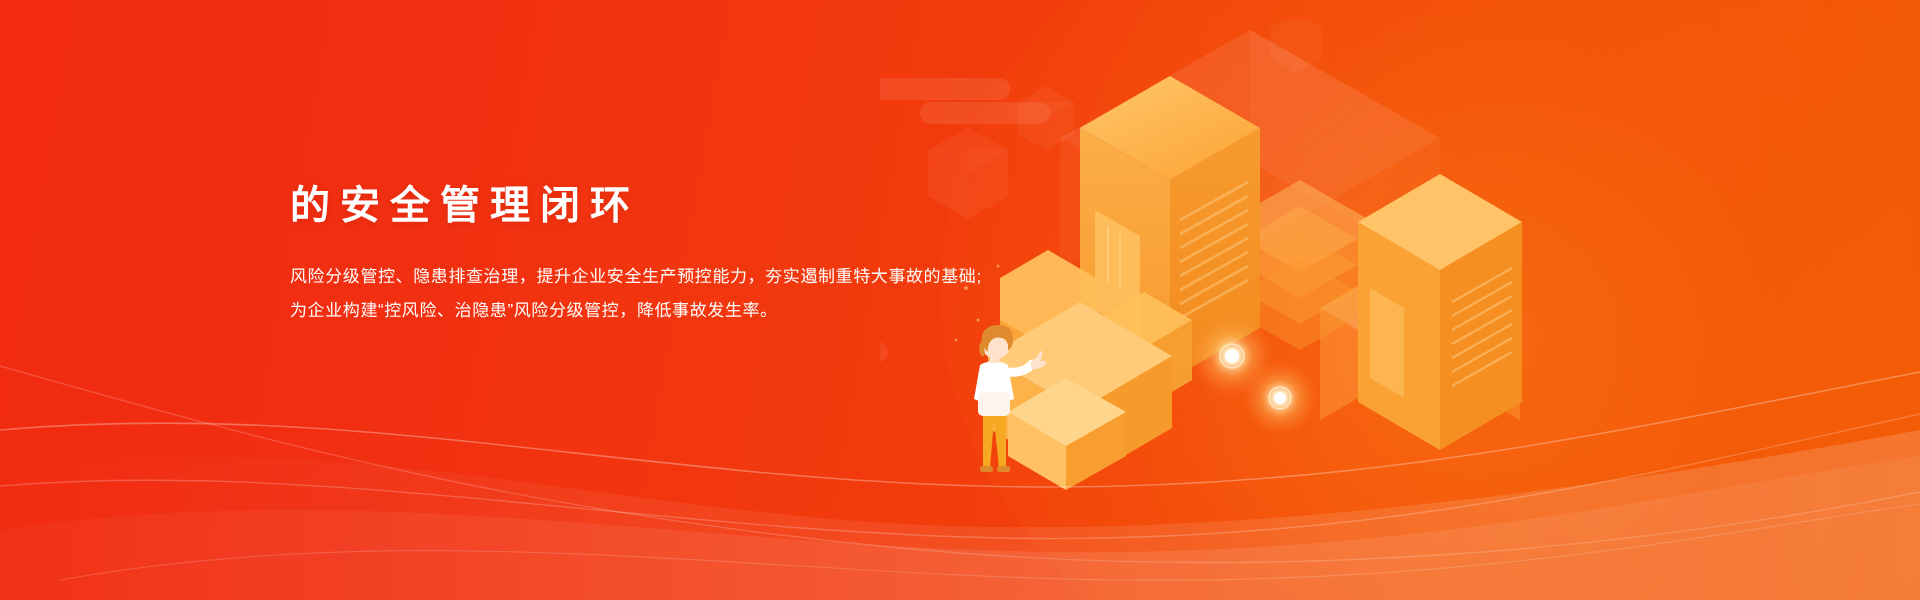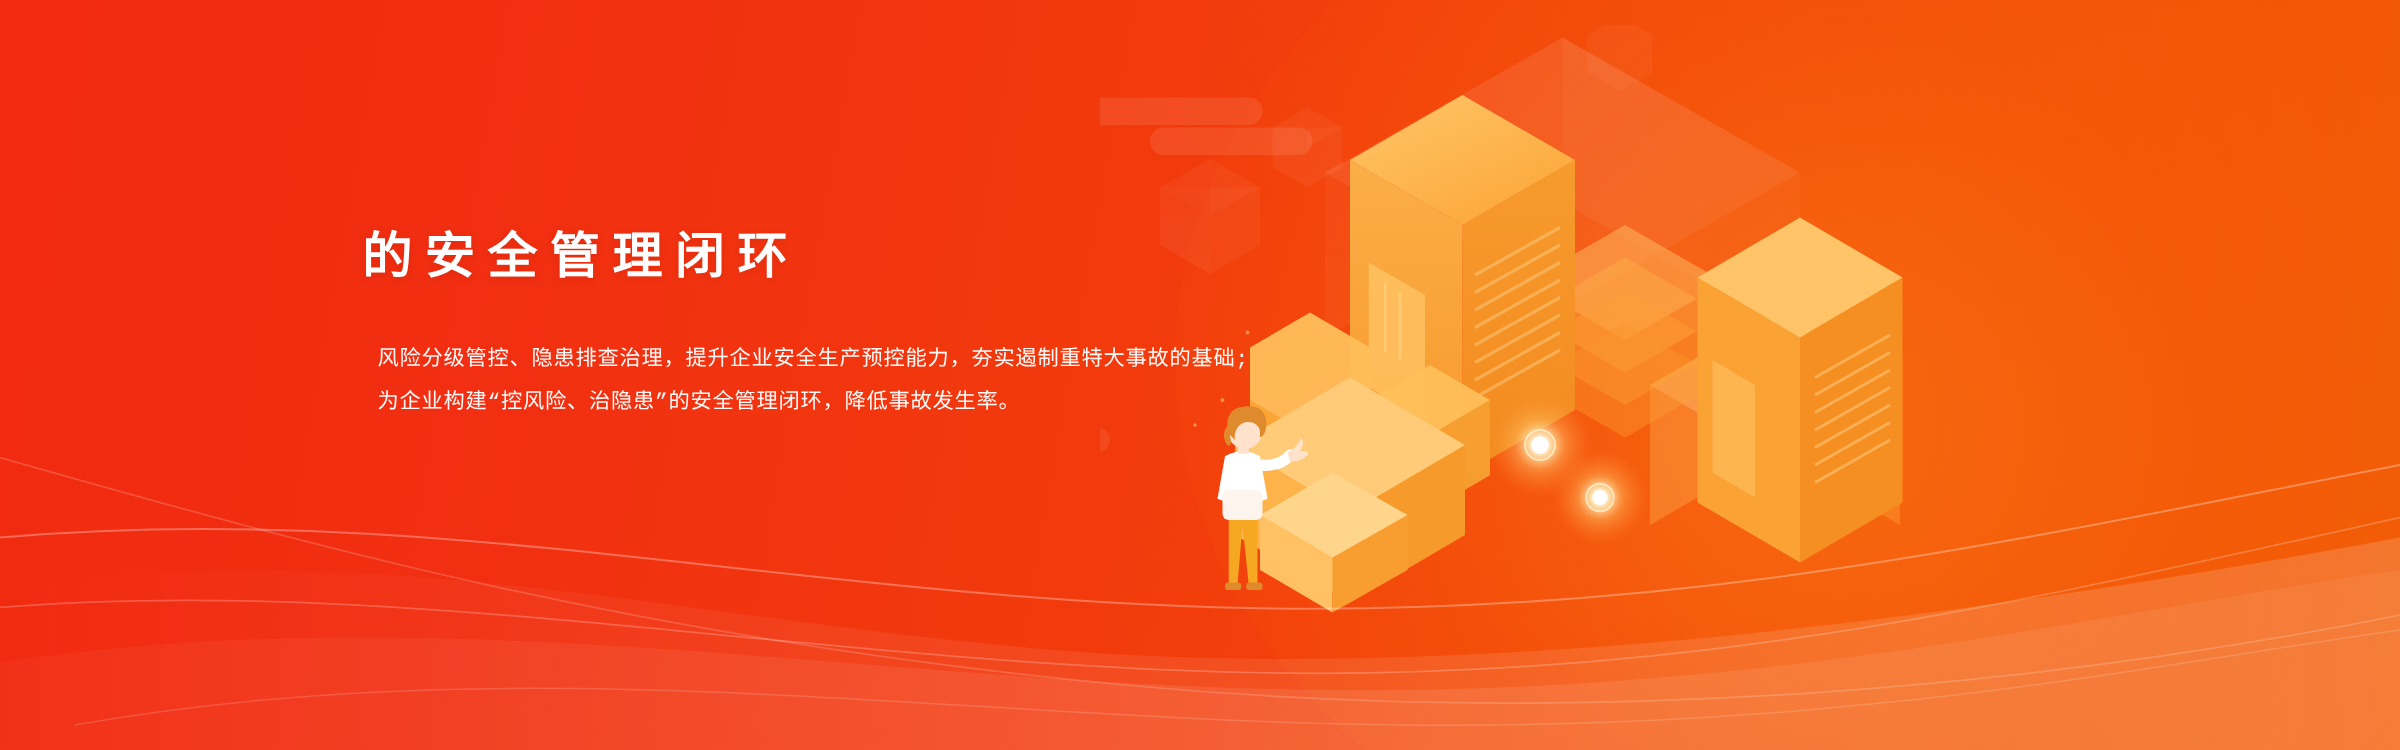--- a/index.html
+++ b/index.html
@@ -60,23 +60,22 @@
     margin: 0;
     color: #ffffff;
     font-size: 40px;
     font-weight: 700;
     letter-spacing: 10px;
     line-height: 1.25;
     text-shadow: 0 2px 6px rgba(150,20,0,0.18);
     white-space: nowrap;
   }
   .sub {
-    margin: 12px;
+    margin: 0;
     padding-top: 30px;
-    font-family: Liberation Mono, monospace;
   }
   .sub-line {
     color: #ffffff;
     font-size: 17px;
     font-weight: 400;
     line-height: 34px;
     letter-spacing: 0.6px;
     white-space: nowrap;
     opacity: 0.97;
   }
@@ -286,17 +285,17 @@
     <path d="M0,150 C340,120 620,196 980,206 C1340,216 1620,150 1920,92" fill="none" stroke="#FFFFFF" stroke-opacity="0.30" stroke-width="1.6"></path>
     <path d="M0,206 C320,180 640,250 1000,258 C1360,266 1640,196 1920,134" fill="none" stroke="#FFFFFF" stroke-opacity="0.22" stroke-width="1.4"></path>
     <path d="M0,86 C260,160 520,232 900,268 C1280,304 1640,268 1920,212" fill="none" stroke="#FFFFFF" stroke-opacity="0.18" stroke-width="1.4"></path>
     <path d="M60,300 C420,236 760,296 1120,300 C1480,304 1720,252 1920,224" fill="none" stroke="#FFFFFF" stroke-opacity="0.16" stroke-width="1.2"></path>
   </svg>
 
   <div class="copy">
     <h1 class="headline">的安全管理闭环</h1>
     <div class="sub">
       <div class="sub-line">风险分级管控、隐患排查治理，提升企业安全生产预控能力，夯实遏制重特大事故的基础;</div>
-      <div class="sub-line">为企业构建“控风险、治隐患”的安全管理闭环，降低事故发生率。</div>
+      <div class="sub-line">为企业构建“控风险、治隐患”风险分级管控，降低事故发生率。</div>
     </div>
   </div>
 
 </div>
 
 </body></html>

